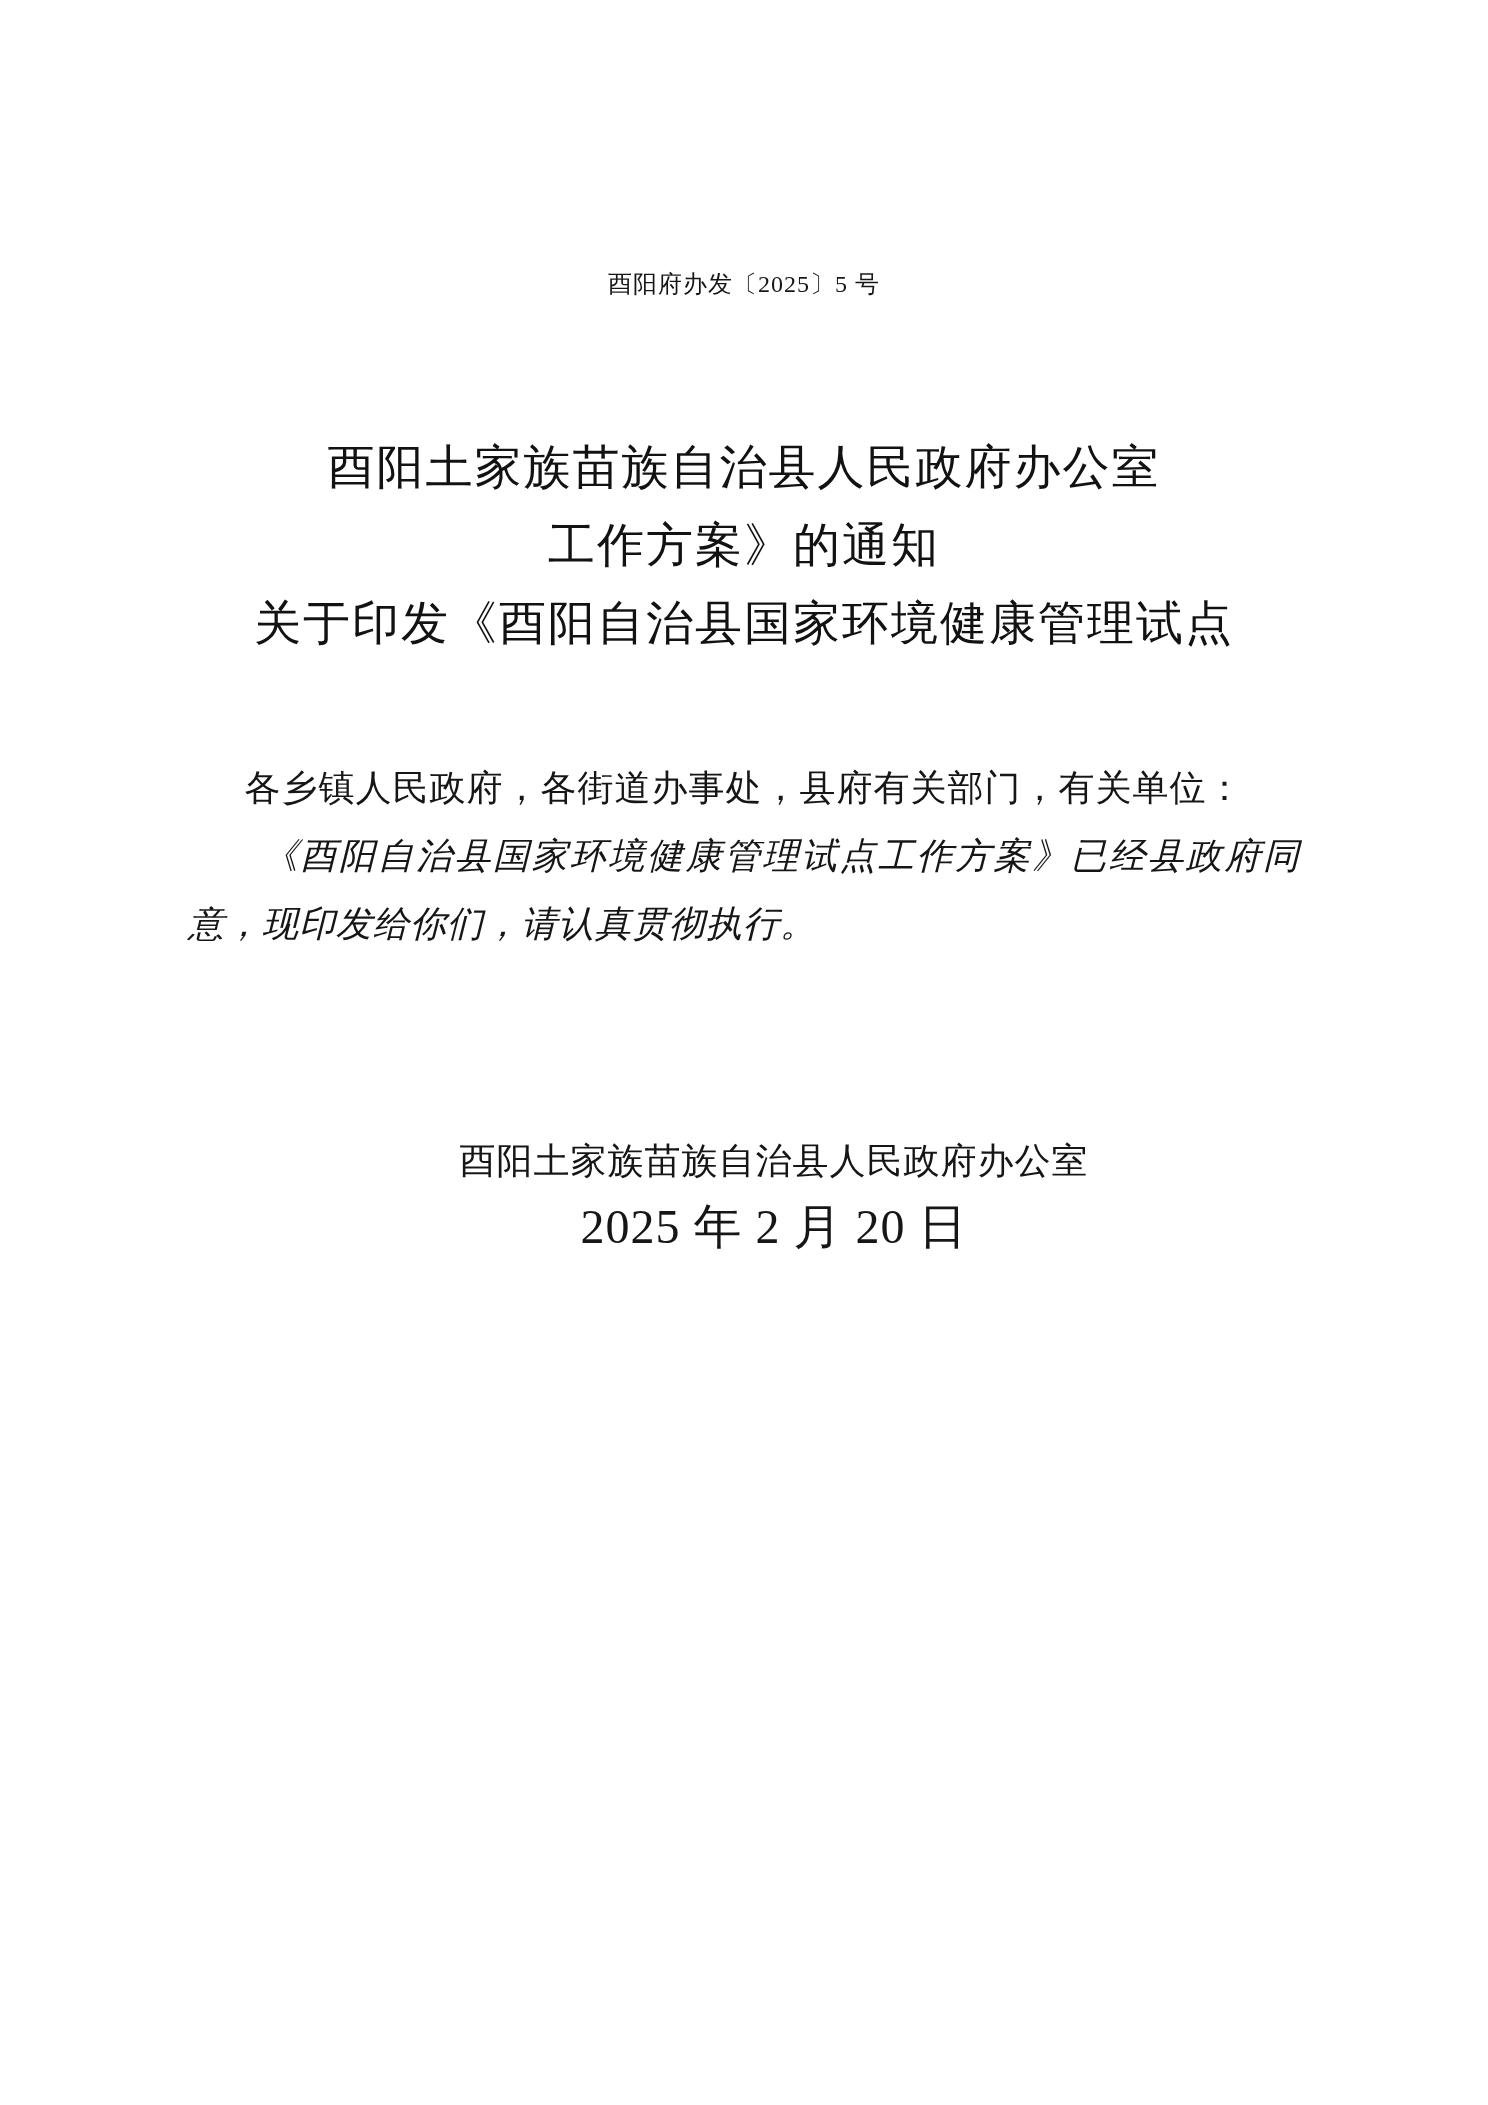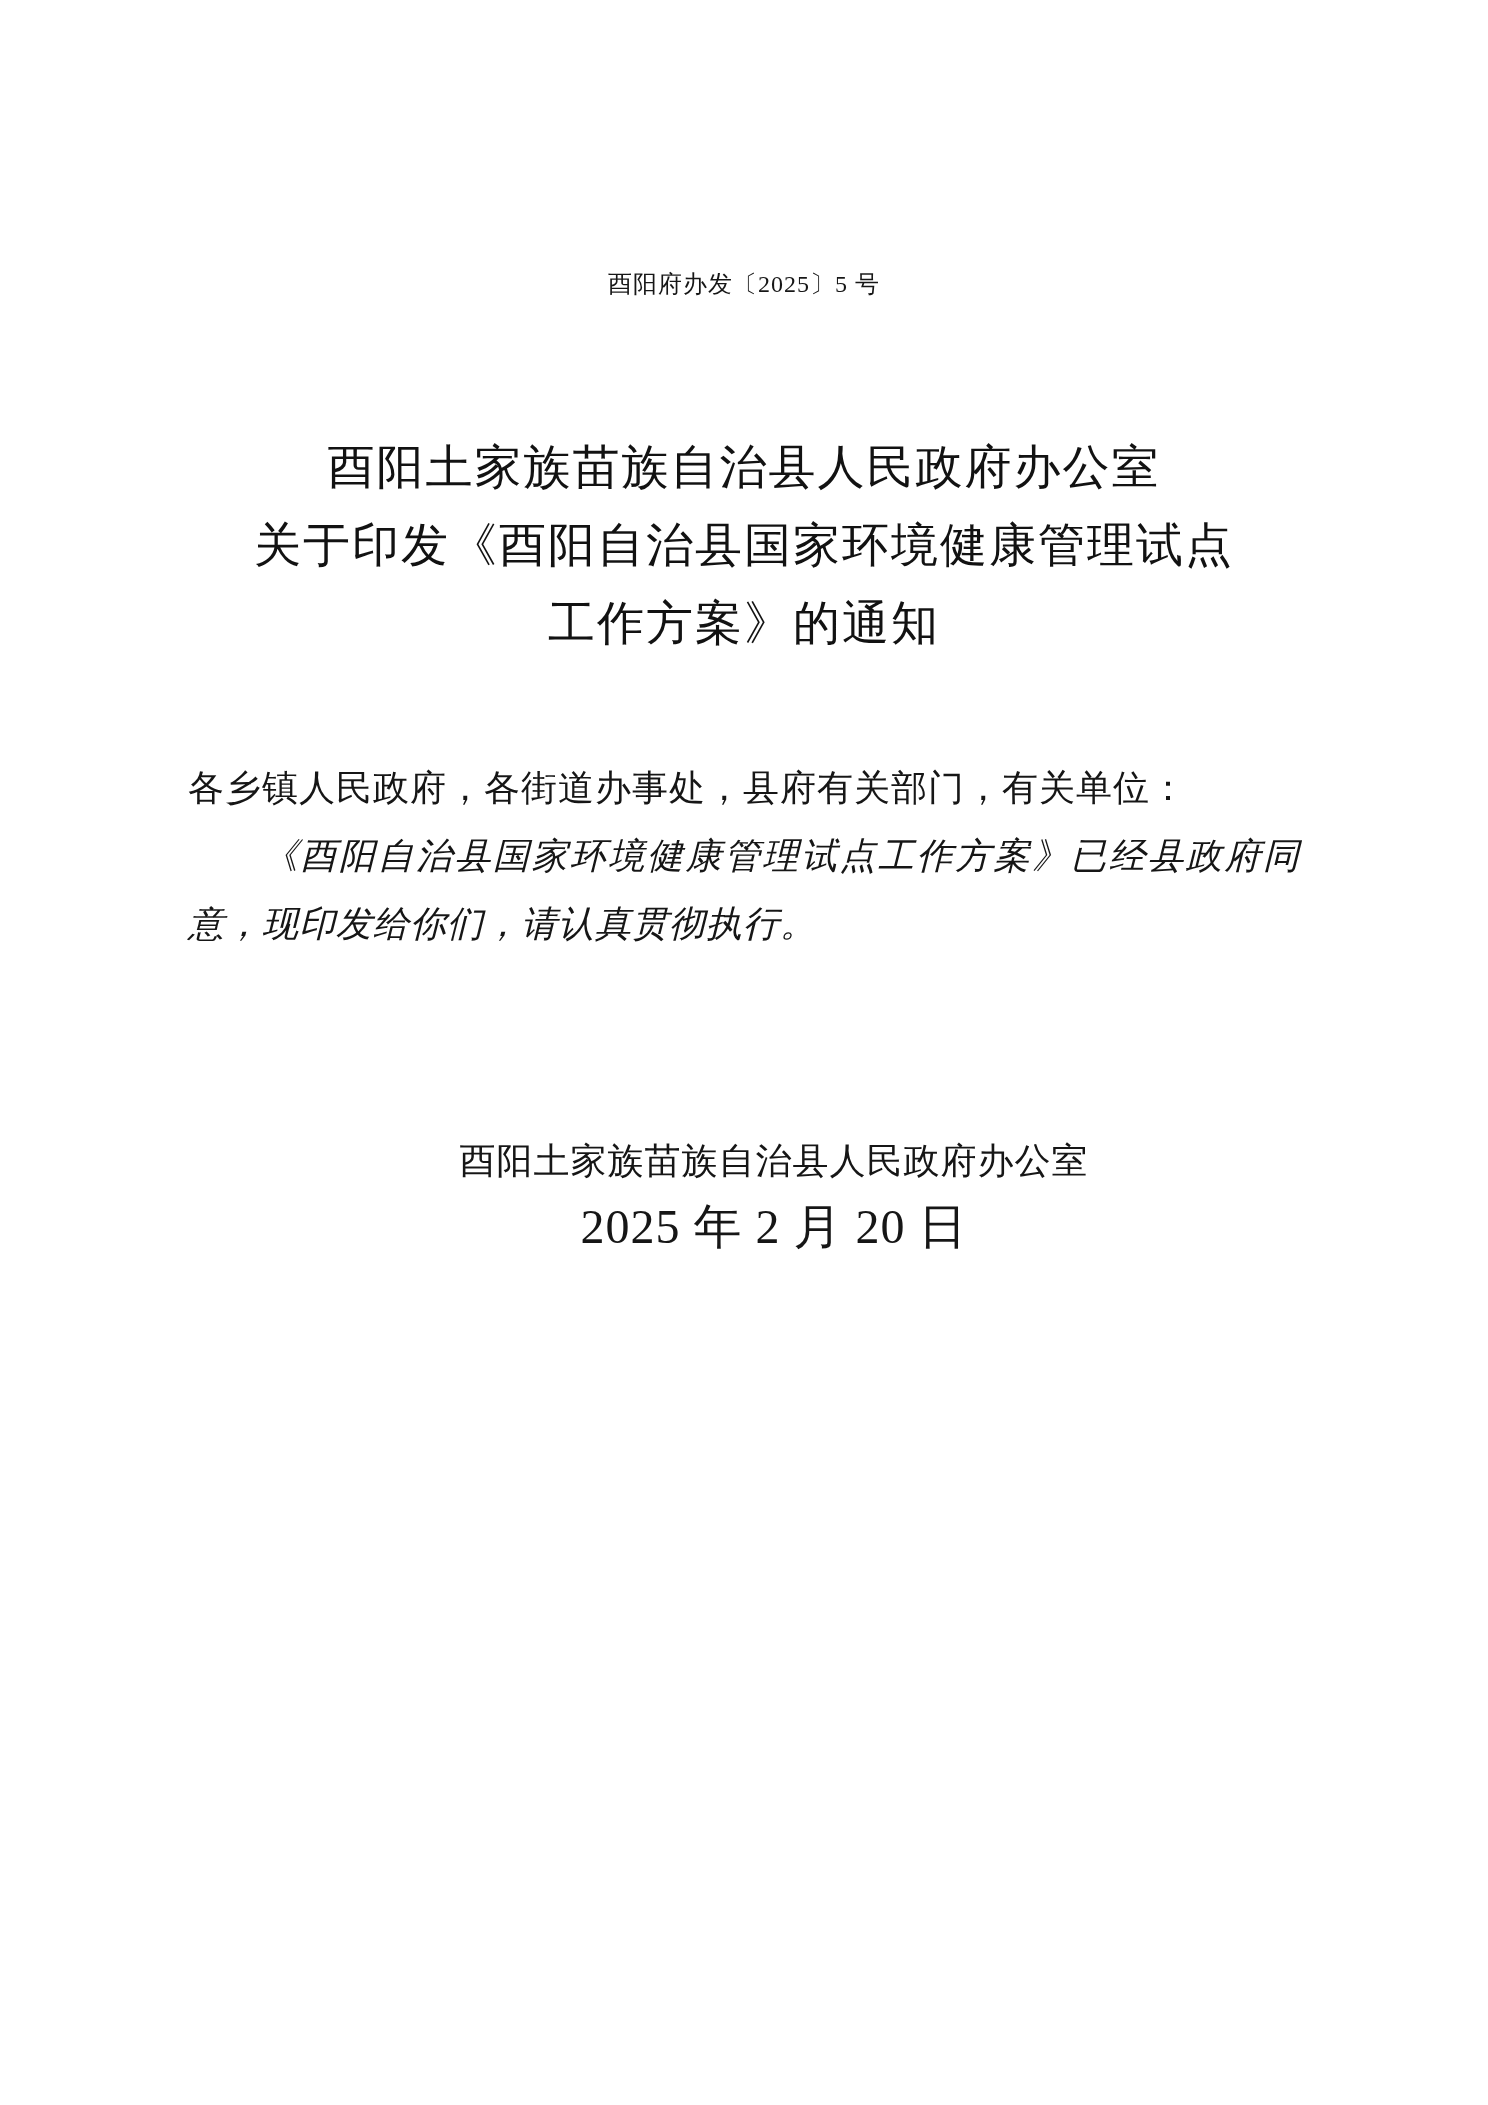--- a/index.html
+++ b/index.html
@@ -39,20 +39,21 @@
     letter-spacing: 2px;
     color: #121212;
     white-space: nowrap;
   }
   .recipients {
     margin-top: 92px;
     font-size: 36px;
     line-height: 68px;
     letter-spacing: 1px;
     color: #161616;
+    text-align: center;
   }
   .body-para {
     font-size: 36px;
     line-height: 68px;
     letter-spacing: 1px;
     color: #161616;
     text-indent: 74px;
     text-align: justify;
     font-style: italic;
   }
@@ -76,22 +77,22 @@
 </style>
 </head>
 <body>
 
 <div class="page">
 
   <div class="doc-number">酉阳府办发〔2025〕5 号</div>
 
   <div class="title-block">
     <div class="title-line">酉阳土家族苗族自治县人民政府办公室</div>
+    <div class="title-line">工作方案》的通知</div>
     <div class="title-line">关于印发《酉阳自治县国家环境健康管理试点</div>
-    <div class="title-line">工作方案》的通知</div>
   </div>
 
   <div class="recipients">各乡镇人民政府，各街道办事处，县府有关部门，有关单位：</div>
 
   <div class="body-para">《酉阳自治县国家环境健康管理试点工作方案》已经县政府同意，现印发给你们，请认真贯彻执行。</div>
 
   <div class="signature-block">
     <div class="sign-org">酉阳土家族苗族自治县人民政府办公室</div>
     <div class="sign-date">2025 年 2 月 20 日</div>
   </div>

